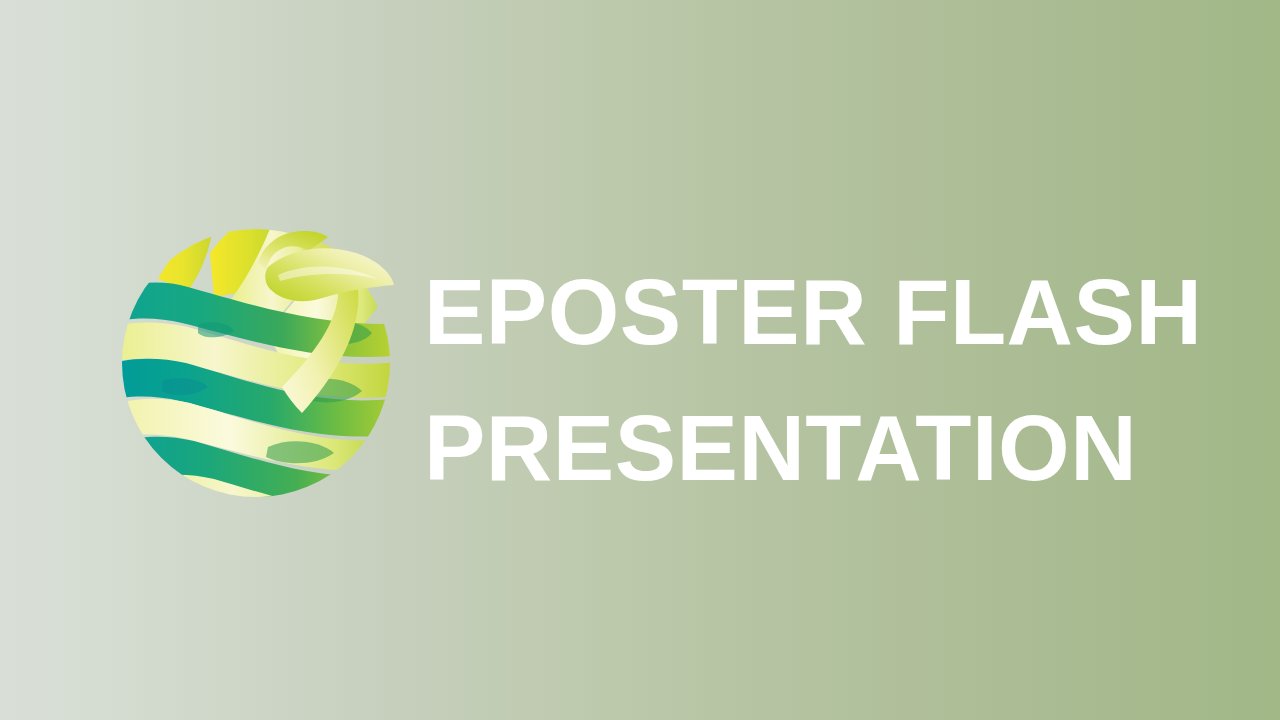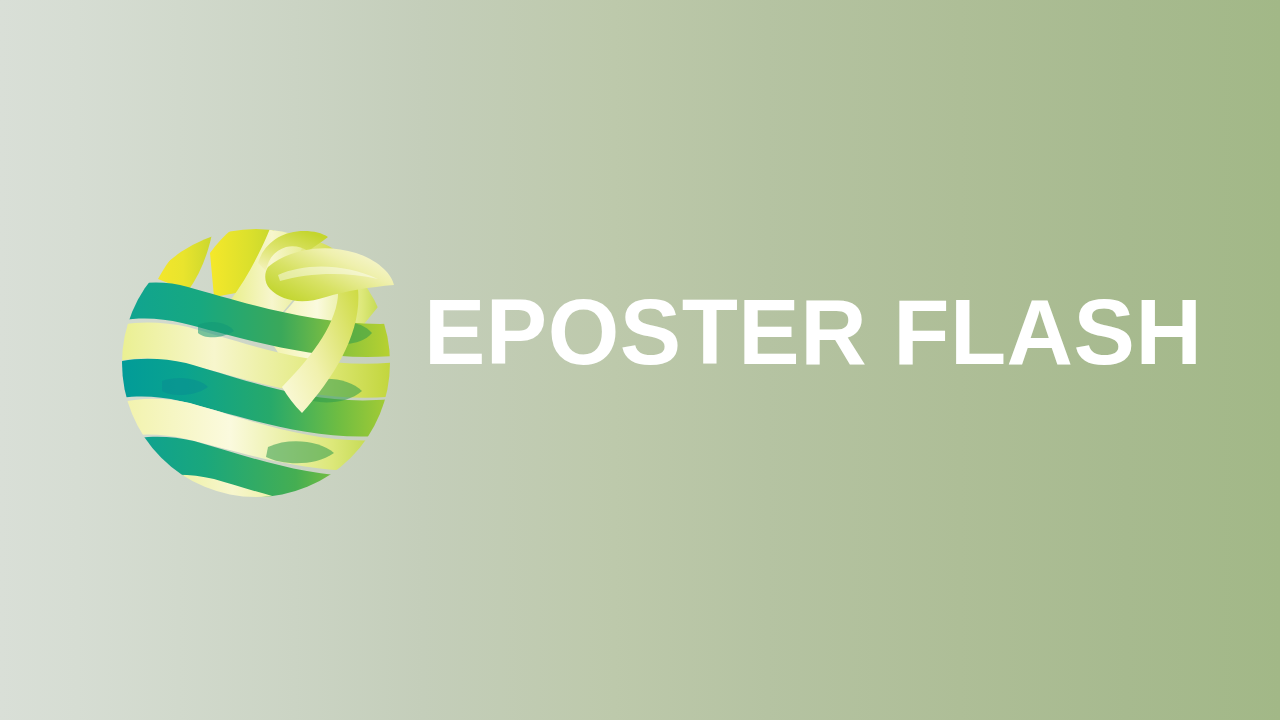--- a/index.html
+++ b/index.html
@@ -47,21 +47,21 @@
     display: block;
     width: 100%;
     height: 100%;
     overflow: visible;
   }
 
   
   #title-block {
     position: absolute;
     left: 424px;
-    top: 264px;
+    top: 244px;
     width: 780px;
   }
   .title-line {
     color: #ffffff;
     font-family: "Liberation Sans", sans-serif;
     font-weight: bold;
     font-size: 92px;
     line-height: 136px;
     letter-spacing: 0.5px;
     white-space: nowrap;
@@ -196,15 +196,16 @@
         <path d="M 150 62 C 172 44 206 38 238 48 C 262 56 274 70 276 80
                  C 252 82 228 86 208 92 C 184 100 164 96 152 84 C 146 78 146 68 150 62 Z" fill="url(#gLeaf)"></path>
 
         <path d="M 160 70 C 186 58 226 58 260 74 C 226 66 190 68 162 76 Z" fill="#ffffff" opacity="0.45"></path>
       </g>
     </svg>
   </div>
 
   <div id="title-block">
     <div class="title-line">EPOSTER FLASH</div>
+    <div class="title-line">PRESENTATION</div>
   </div>
 
 </div>
 
 </body></html>

